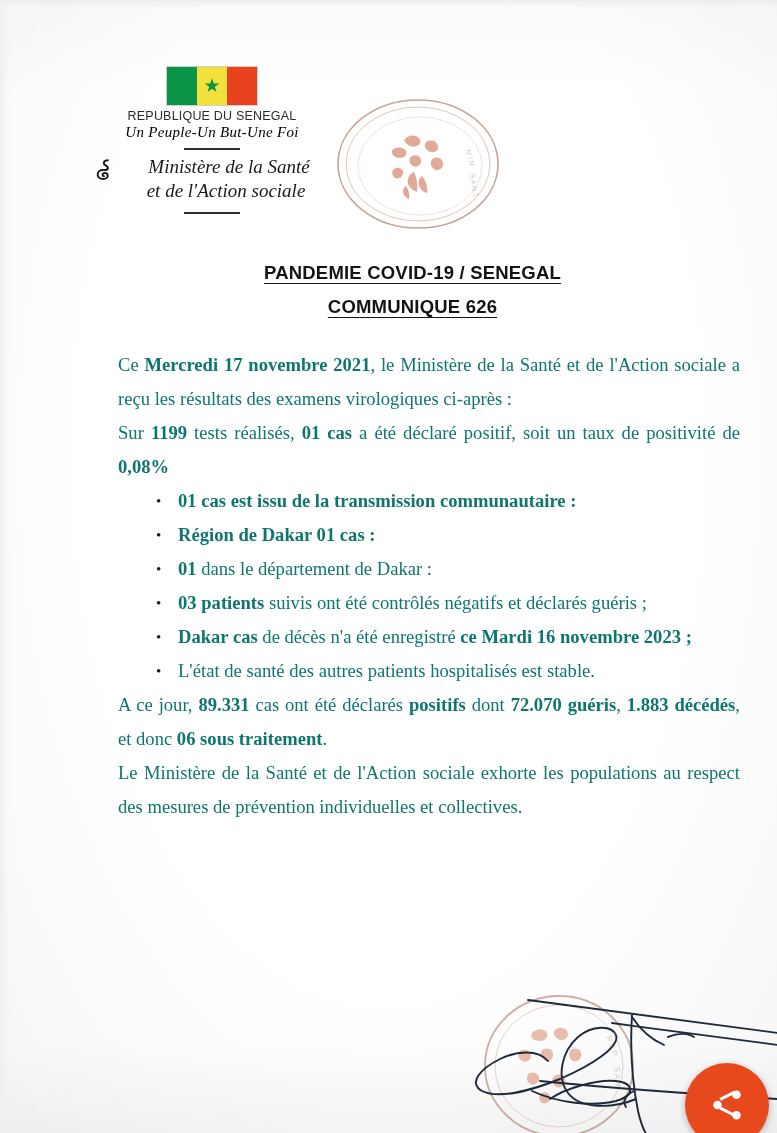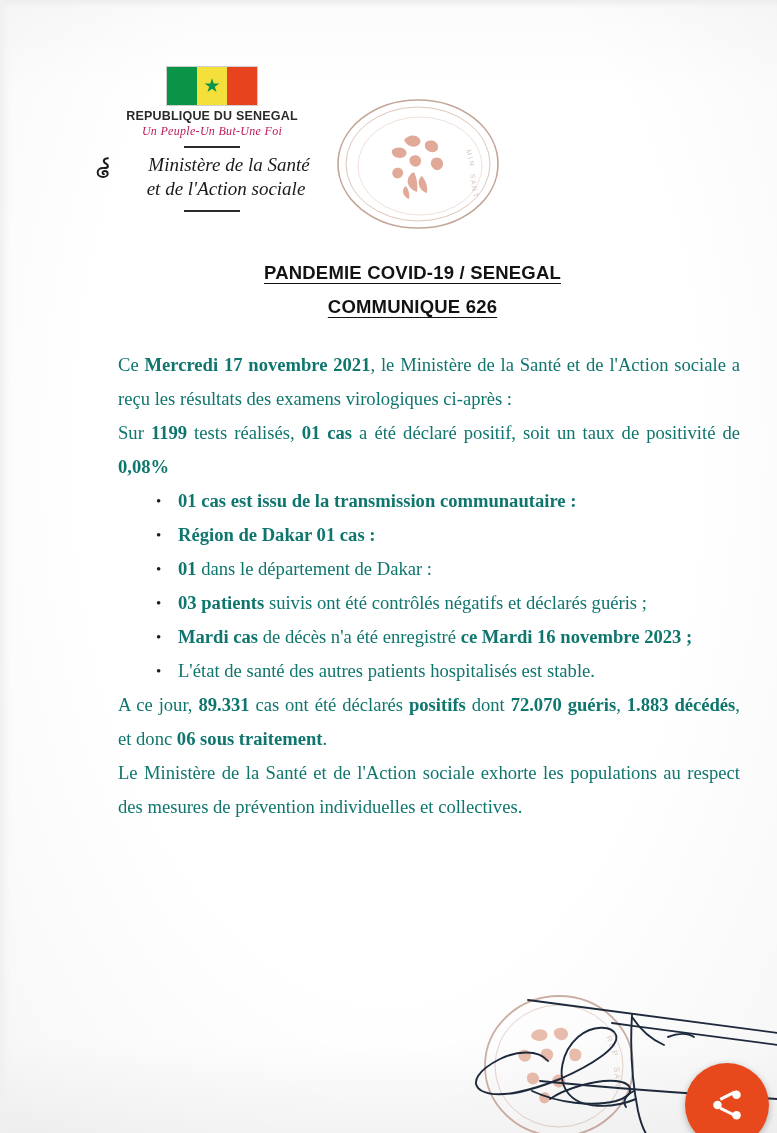--- a/index.html
+++ b/index.html
@@ -69,31 +69,31 @@
     position: absolute;
     left: 50%; top: 50%;
     transform: translate(-50%, -52%);
     color: #0a9448;
     font-size: 19px;
     line-height: 1;
   }
   .republic {
     margin-top: 3px;
     font-family: "Liberation Sans", "DejaVu Sans", sans-serif;
-    font-weight: bold;
+    font-weight: normal;
     font-size: 12.5px;
     letter-spacing: 0.2px;
     color: #2a2a2a;
   }
   .motto {
     margin-top: 1px;
     font-family: "Liberation Serif", "DejaVu Serif", serif;
     font-style: italic;
-    font-size: 12px;
-    color: #be185d;
+    font-size: 15px;
+    color: #000000;
     letter-spacing: 0.3px;
   }
   .rule {
     width: 56px;
     height: 2px;
     background: #2b2b2b;
     margin: 7px auto 6px auto;
   }
   .ministry-block {
     position: relative;
@@ -337,21 +337,21 @@
       <li>
         <b>Région de Dakar 01 cas :</b><span></span>
       </li>
       <li>
         <b>01</b><span> dans le département de Dakar :</span>
       </li>
       <li>
         <b>03 patients</b><span> suivis ont été contrôlés négatifs et déclarés guéris ;</span>
       </li>
       <li>
-        <b>Mardi cas</b><span> de décès n'a été enregistré </span><b>ce Mardi 16 novembre 2023 ;</b>
+        <b>Dakar cas</b><span> de décès n'a été enregistré </span><b>ce Mardi 16 novembre 2023 ;</b>
       </li>
       <li>
         <span>L'état de santé des autres patients hospitalisés est stable.</span>
       </li>
     </ul>
 
     <p>
       <span>A ce jour, </span><b>89.331</b><span> cas ont été déclarés </span><b>positifs</b><span> dont </span><b>72.070 guéris</b><span>, </span><b>1.883 décédés</b><span>, et donc </span><b>06 sous traitement</b><span>.</span>
     </p>
 

